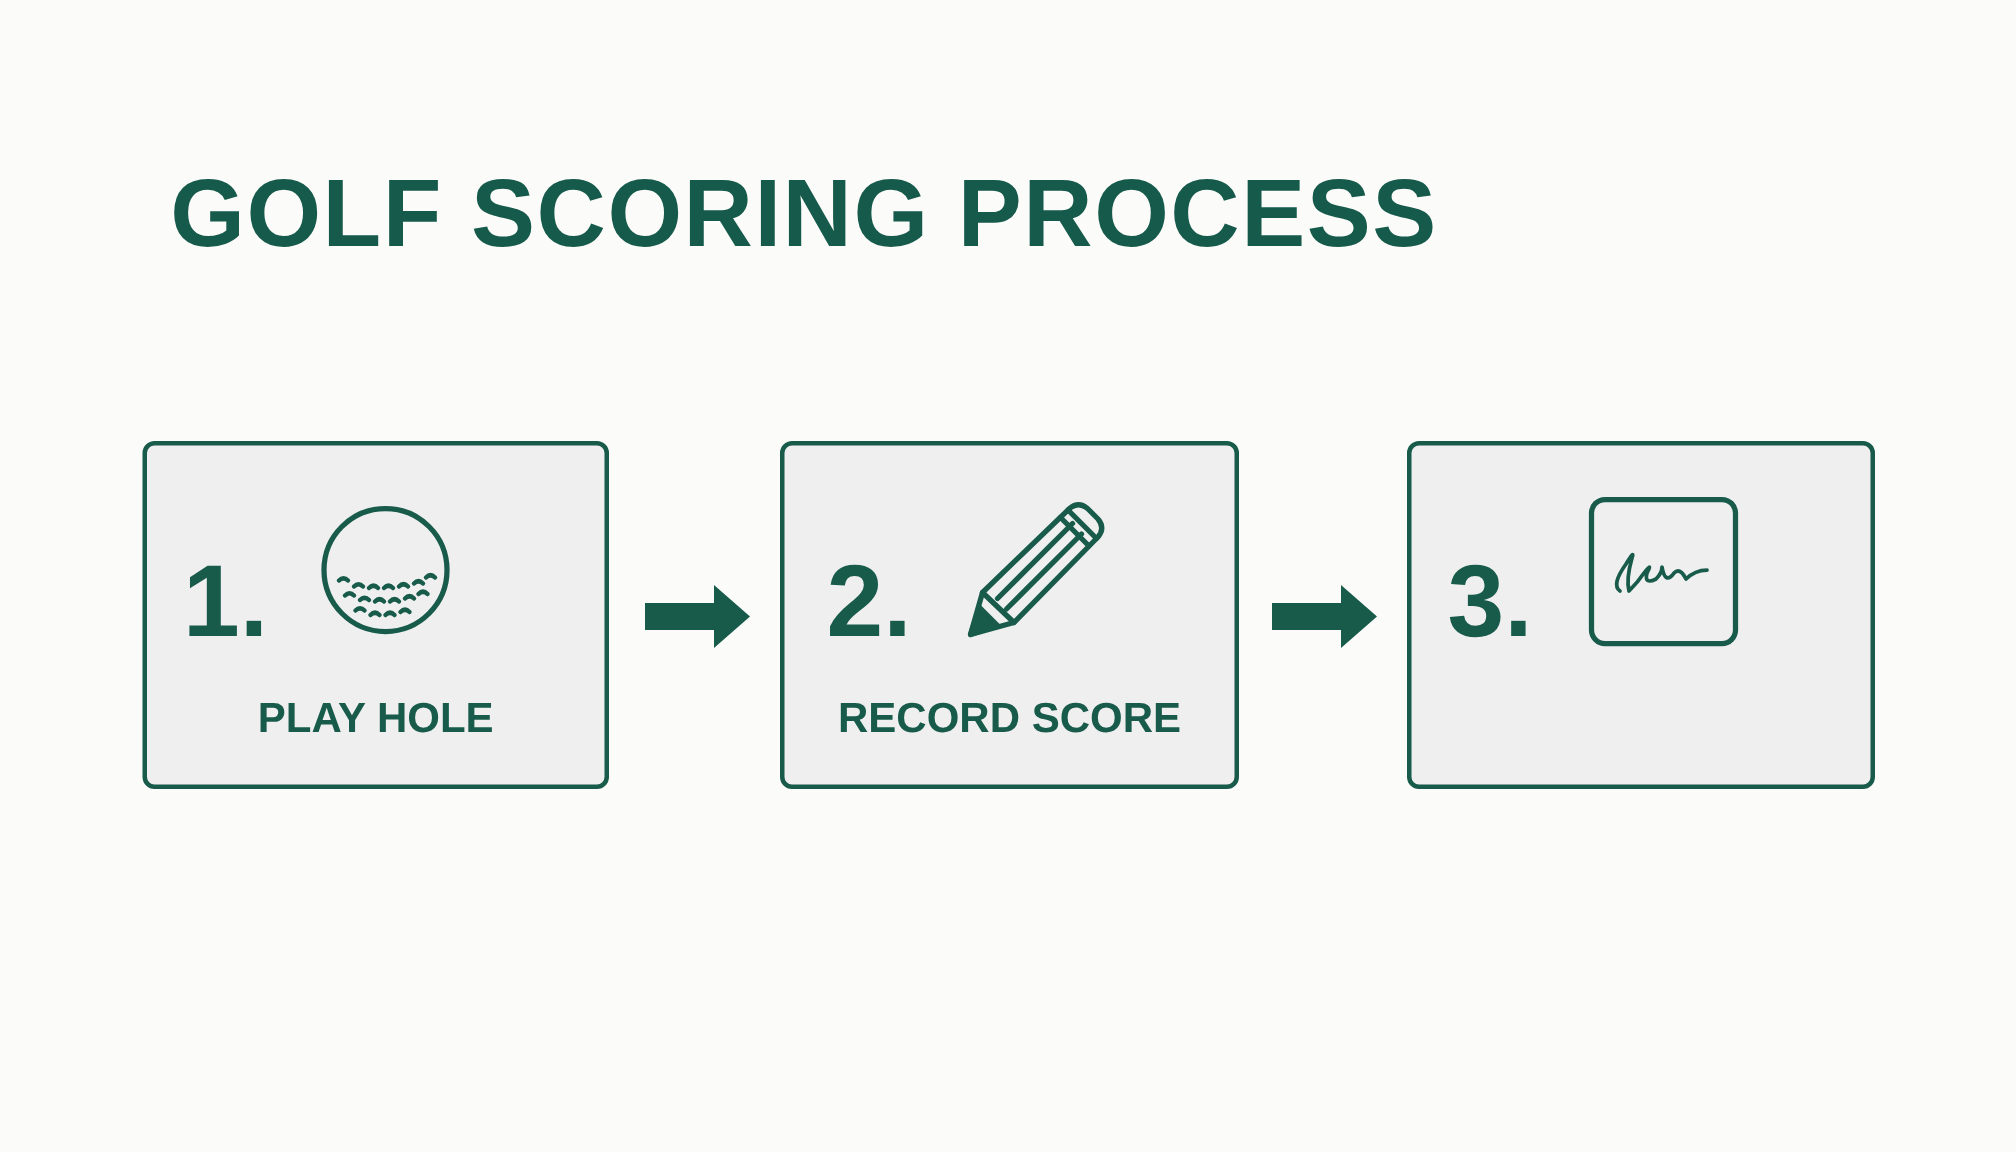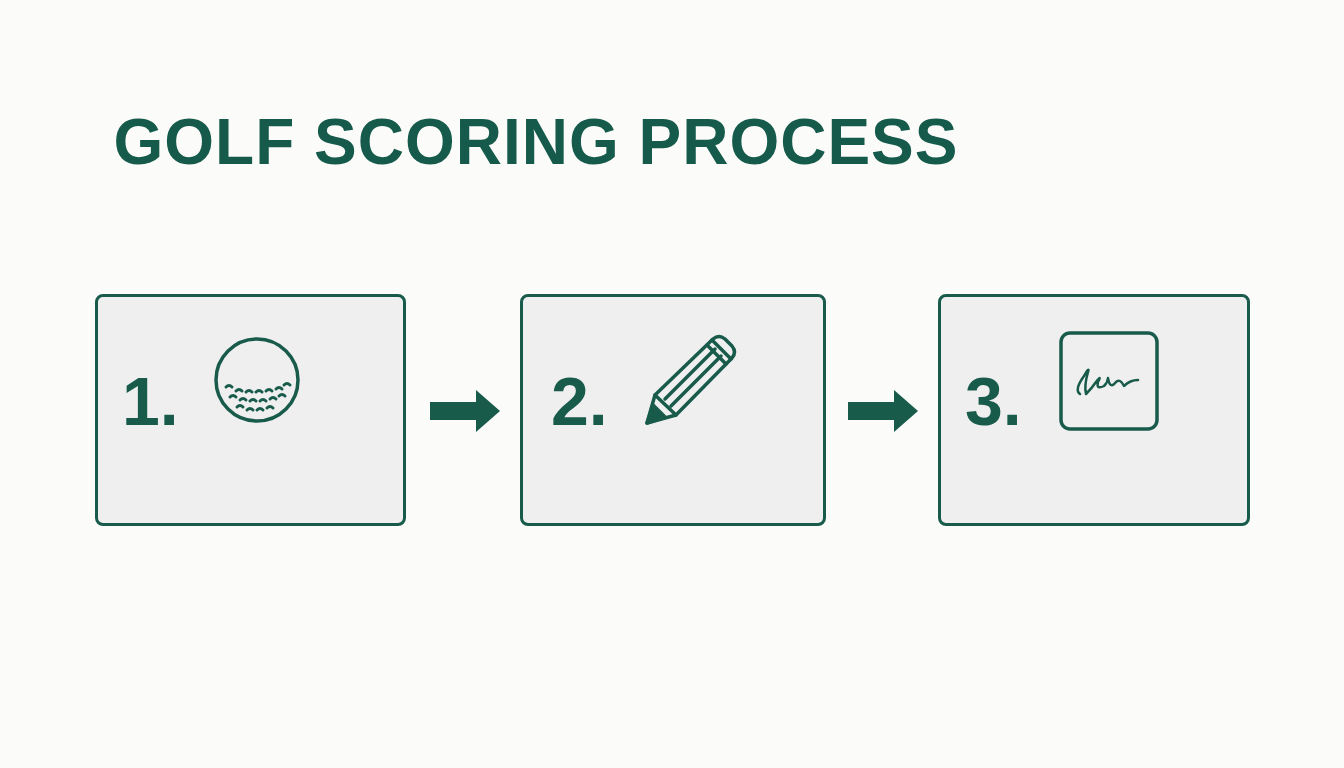--- a/index.html
+++ b/index.html
@@ -48,39 +48,41 @@
         <path d="M38 66 q3 -3 6 0"></path>
         <path d="M48 66 q3 -3 6 0"></path>
         <path d="M58 64 q3 -3 6 0"></path>
         <path d="M67 61 q3 -3 6 0"></path>
       <path d="M25 72 q3 -3 6 0"></path>
         <path d="M35 75 q3 -3 6 0"></path>
         <path d="M45 75 q3 -3 6 0"></path>
         <path d="M55 73 q3 -3 6 0"></path>
     </g>
   </svg>
+  <div class="label">PLAY HOLE</div>
 </div>
 
 <svg class="arrow" style="left:428px;" width="76" height="46" viewBox="0 0 76 46">
   <polygon points="2,14 48,14 48,2 72,23 48,44 48,32 2,32" fill="#185b4b"></polygon>
 </svg>
 
 <div class="card" style="left:520px; width:306px;">
   <div class="num" style="left:28px; top:70px;">2.</div>
   <svg class="icon" style="left:120px; top:36px;" width="95" height="95" viewBox="0 0 95 95">
     <g fill="none" stroke="#185b4b" stroke-width="3.5" stroke-linejoin="round" stroke-linecap="round">
       <path d="M4 90 L12 62 L70 6 Q76 1 82 6 L89 13 Q94 19 89 25 L33 82 Z"></path>
       <path d="M12 62 L33 82"></path>
       <path d="M64 12 L83 31"></path>
       <path d="M69 7 L88 26"></path>
       <path d="M22 66 L72 16"></path>
       <path d="M28 73 L78 23"></path>
       <path d="M4 90 L10 72 L22 84 Z" fill="#185b4b"></path>
     </g>
   </svg>
+  <div class="label">RECORD SCORE</div>
 </div>
 
 <svg class="arrow" style="left:846px;" width="76" height="46" viewBox="0 0 76 46">
   <polygon points="2,14 48,14 48,2 72,23 48,44 48,32 2,32" fill="#185b4b"></polygon>
 </svg>
 
 <div class="card" style="left:938px; width:312px;">
   <div class="num" style="left:24px; top:70px;">3.</div>
   <svg class="icon" style="left:117px; top:33px;" width="102" height="102" viewBox="0 0 102 102">
     <rect x="3" y="3" width="96" height="96" rx="9" ry="9" fill="none" stroke="#185b4b" stroke-width="3.5"></rect>

